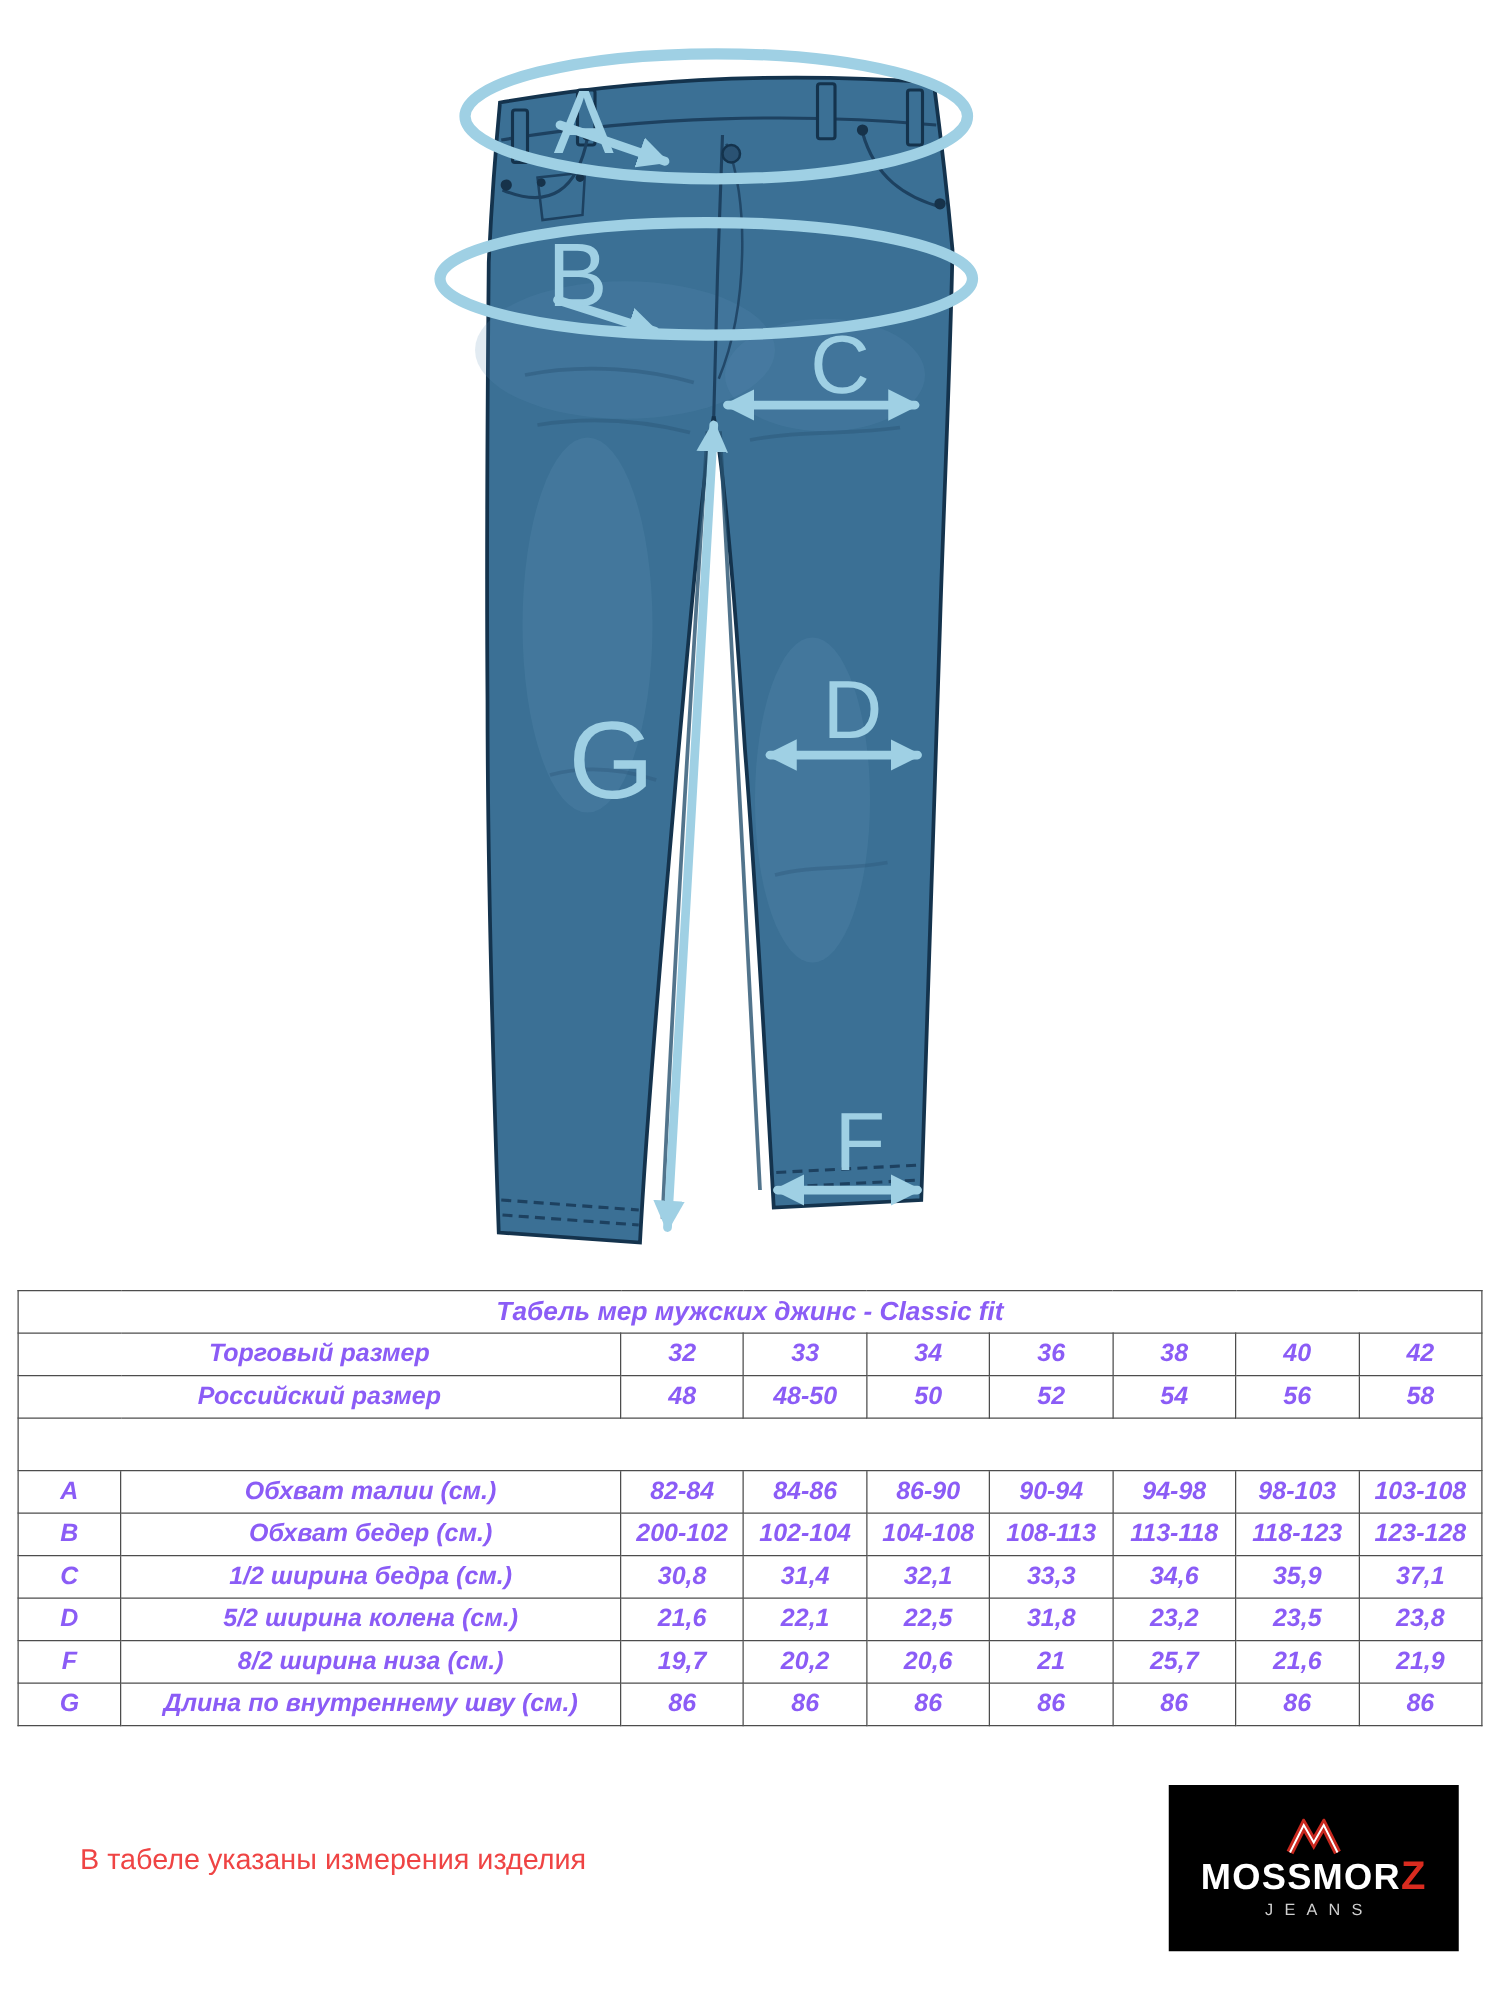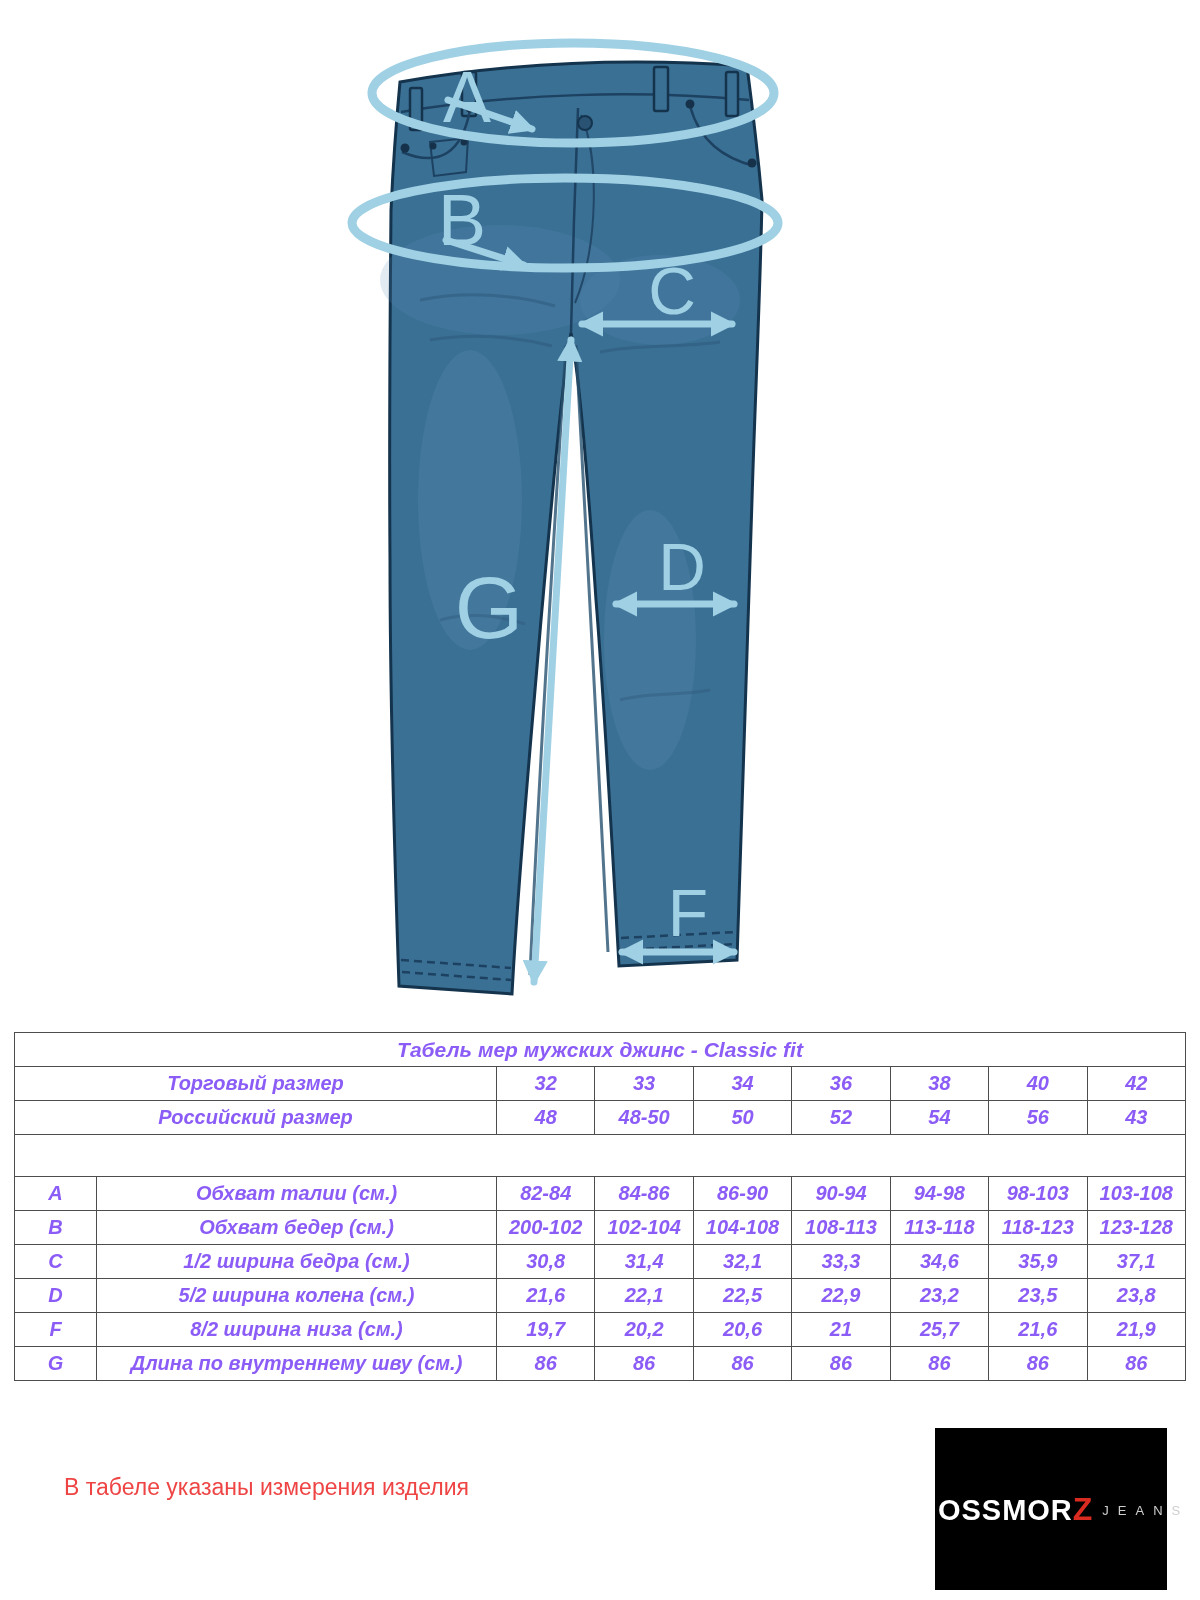--- a/index.html
+++ b/index.html
@@ -15,22 +15,22 @@
   .size-table { position:absolute; left:14px; top:1032px; width:1172px; border-collapse:collapse; table-layout:fixed;
                 font-family:"Liberation Sans", sans-serif; font-style:italic; font-weight:bold; font-size:20px; color:#8b5cf6; }
   .size-table td { border:1px solid #4d4d4d; text-align:center; height:34px; padding:0 3px; vertical-align:middle; }
   .size-table td.title-cell { font-size:21px; }
   .size-table tr.spacer-row td { height:42px; }
 
   
   .footer { position:absolute; left:64px; top:1470px; font-size:23px; font-weight:400; color:#ef4444; line-height:34px; font-style:normal; }
 
   
-  .logo { position:absolute; left:935px; top:1428px; width:232px; height:162px; background:#000;
-          display:flex; flex-direction:row; align-items:center; justify-content:center; }
+  .logo { position:absolute; left:935px; top:1428px; width:232px; height:133px; background:#000;
+          display:flex; flex-direction:column; align-items:center; justify-content:center; }
   .logo-name { font-weight:bold; font-size:29px; letter-spacing:1px; color:#ffffff; line-height:30px; }
   .logo-name .accent { color:#d92b1f; font-size:32px; }
   .logo-sub { font-size:13px; letter-spacing:9px; color:#cfcfcf; margin-top:3px; padding-left:9px; }
 </style>
 </head>
 <body>
 
 <div class="page">
 
   <div class="diagram-area">
@@ -154,21 +154,21 @@
       </tr>
 
       <tr>
         <td colspan="2">Российский размер</td>
         <td>48</td>
         <td>48-50</td>
         <td>50</td>
         <td>52</td>
         <td>54</td>
         <td>56</td>
-        <td>43</td>
+        <td>58</td>
       </tr>
 
       <tr class="spacer-row">
         <td colspan="9"></td>
       </tr>
 
       <tr>
         <td>A</td>
         <td>Обхват талии (см.)</td>
         <td>82-84</td>
@@ -203,21 +203,21 @@
         <td>35,9</td>
         <td>37,1</td>
       </tr>
 
       <tr>
         <td>D</td>
         <td>5/2 ширина колена (см.)</td>
         <td>21,6</td>
         <td>22,1</td>
         <td>22,5</td>
-        <td>22,9</td>
+        <td>31,8</td>
         <td>23,2</td>
         <td>23,5</td>
         <td>23,8</td>
       </tr>
 
       <tr>
         <td>F</td>
         <td>8/2 ширина низа (см.)</td>
         <td>19,7</td>
         <td>20,2</td>

